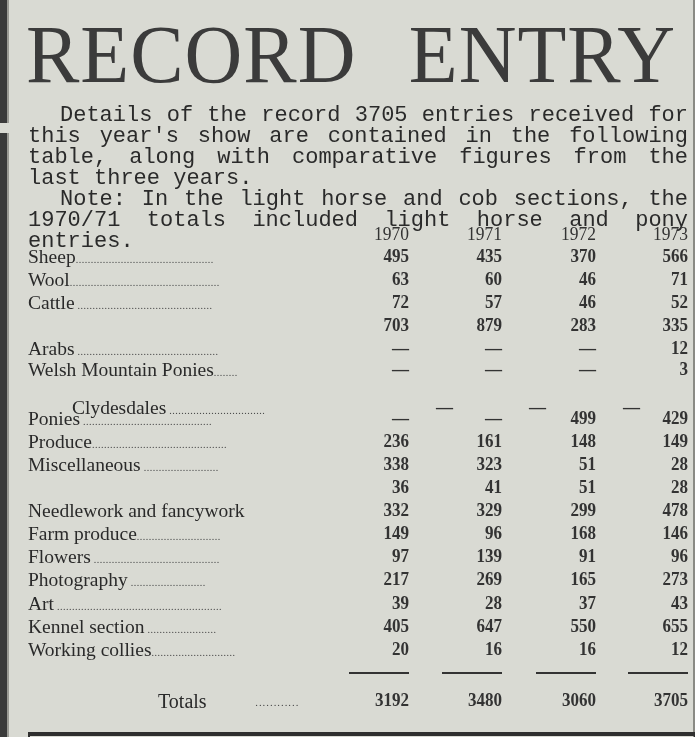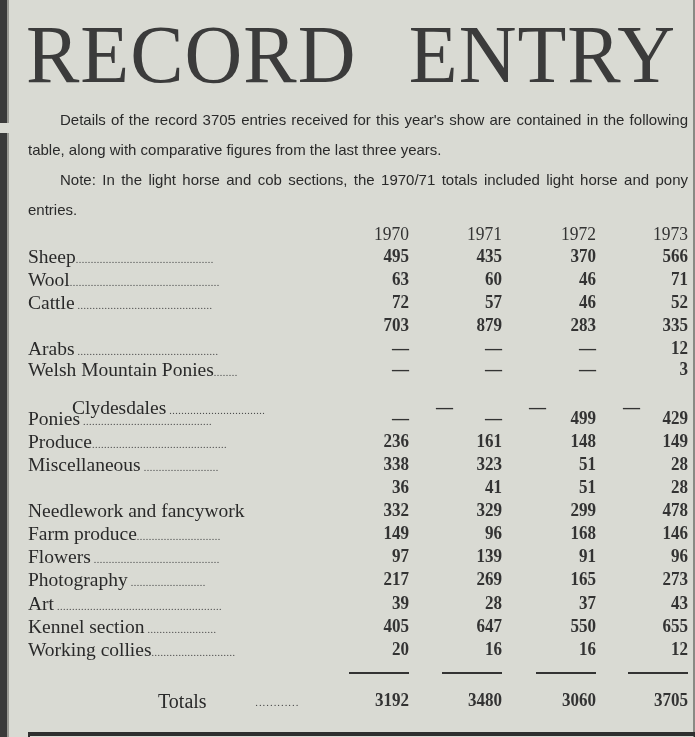--- a/index.html
+++ b/index.html
@@ -24,22 +24,22 @@
   }
   .headline {
     position: absolute; left: 26px; top: 14px; width: 650px;
     font-family: "Liberation Serif", "DejaVu Serif", serif;
     font-size: 80px; line-height: 80px; letter-spacing: 1px;
     color: #3b3b3b; transform: scaleY(1.02);
     white-space: nowrap; display: flex; justify-content: space-between;
   }
   .intro {
     position: absolute; left: 28px; top: 105px; width: 660px;
-    font-family: Liberation Sans, sans-serif;
-    font-size: 15px; line-height: 30px; text-align: justify;
+    font-family: Liberation Mono, monospace;
+    font-size: 22px; line-height: 21px; text-align: justify;
     color: #2a2a2a;
   }
   .intro p { margin: 0; text-indent: 32px; }
   .intro p.note { margin-top: 0; }
   .table {
     position: absolute; left: 0; top: 222px; width: 695px;
     font-family: "Liberation Serif", serif;
   }
   .row {
     position: absolute; left: 0; width: 633px; height: 23px;

